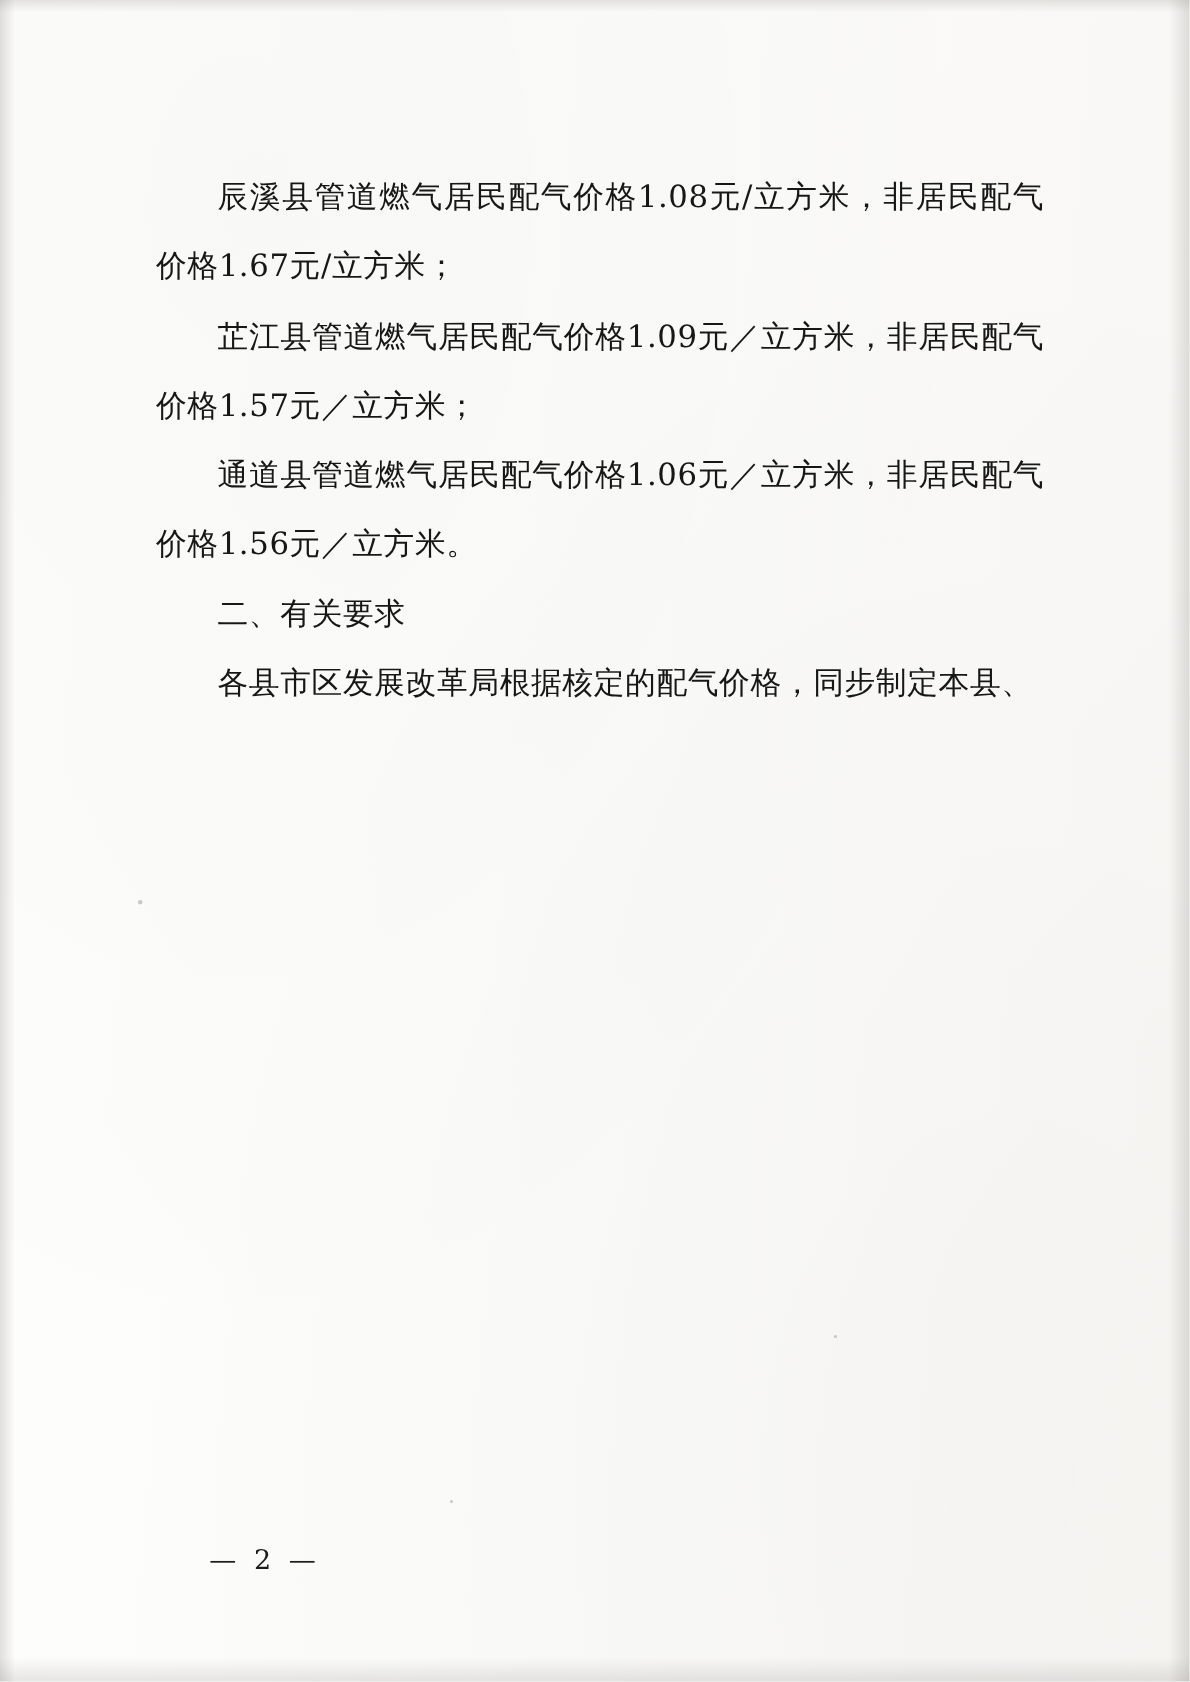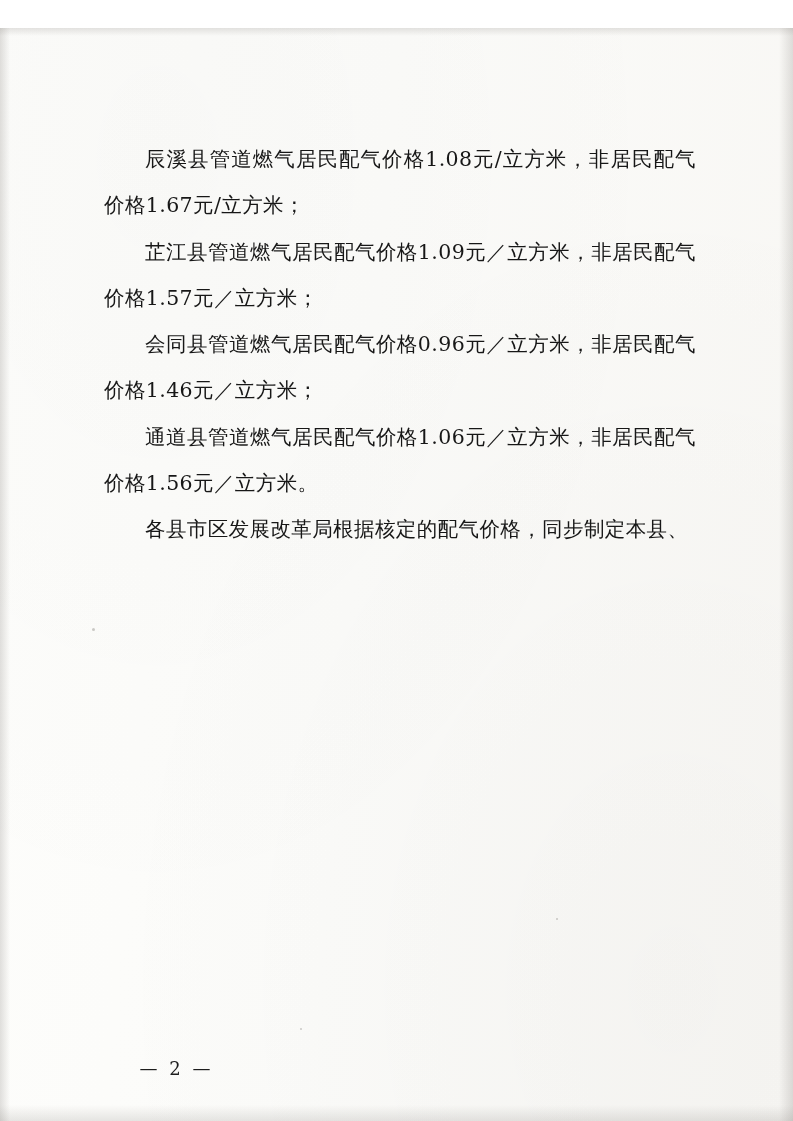--- a/index.html
+++ b/index.html
@@ -16,21 +16,20 @@
     position: relative;
   }
   
   .page {
     position: absolute;
     inset: 0;
     background:
       radial-gradient(ellipse at 20% 12%, rgba(0,0,0,0.015), rgba(0,0,0,0) 60%),
       radial-gradient(ellipse at 85% 88%, rgba(0,0,0,0.018), rgba(0,0,0,0) 62%),
       linear-gradient(95deg, #fdfdfb 0%, #fbfbf9 45%, #f8f7f4 100%);
-    margin-top: 28px;
   }
   .scan-edge-left {
     position: absolute;
     top: 0; left: 0;
     width: 10px; height: 100%;
     background: linear-gradient(to right, rgba(120,115,110,0.22), rgba(255,255,255,0));
   }
   .scan-edge-top {
     position: absolute;
     top: 0; left: 0;
@@ -104,22 +103,22 @@
   <div class="scan-edge-right"></div>
   <div class="scan-edge-bottom"></div>
 
   <div class="speck" style="left:92px; top:600px; width:3px; height:3px;"></div>
   <div class="speck" style="left:556px; top:890px; width:2px; height:2px;"></div>
   <div class="speck" style="left:300px; top:1000px; width:2px; height:2px;"></div>
 
   <div class="content">
     <p class="para">辰溪县管道燃气居民配气价格1.08元/立方米，非居民配气价格1.67元/立方米；</p>
     <p class="para">芷江县管道燃气居民配气价格1.09元／立方米，非居民配气价格1.57元／立方米；</p>
-    <p class="para">会同县管道燃气居民配气价格0.96元／立方米，非居民配气价格1.46元／立方米；</p>
     <p class="para">通道县管道燃气居民配气价格1.06元／立方米，非居民配气价格1.56元／立方米。</p>
+    <p class="para heading">二、有关要求</p>
     <p class="para">各县市区发展改革局根据核定的配气价格，同步制定本县、</p>
   </div>
 
   <div class="footer">
     <div class="footer-inner">
       <span class="page-number">— 2 —</span>
     </div>
   </div>
 </div>
 

